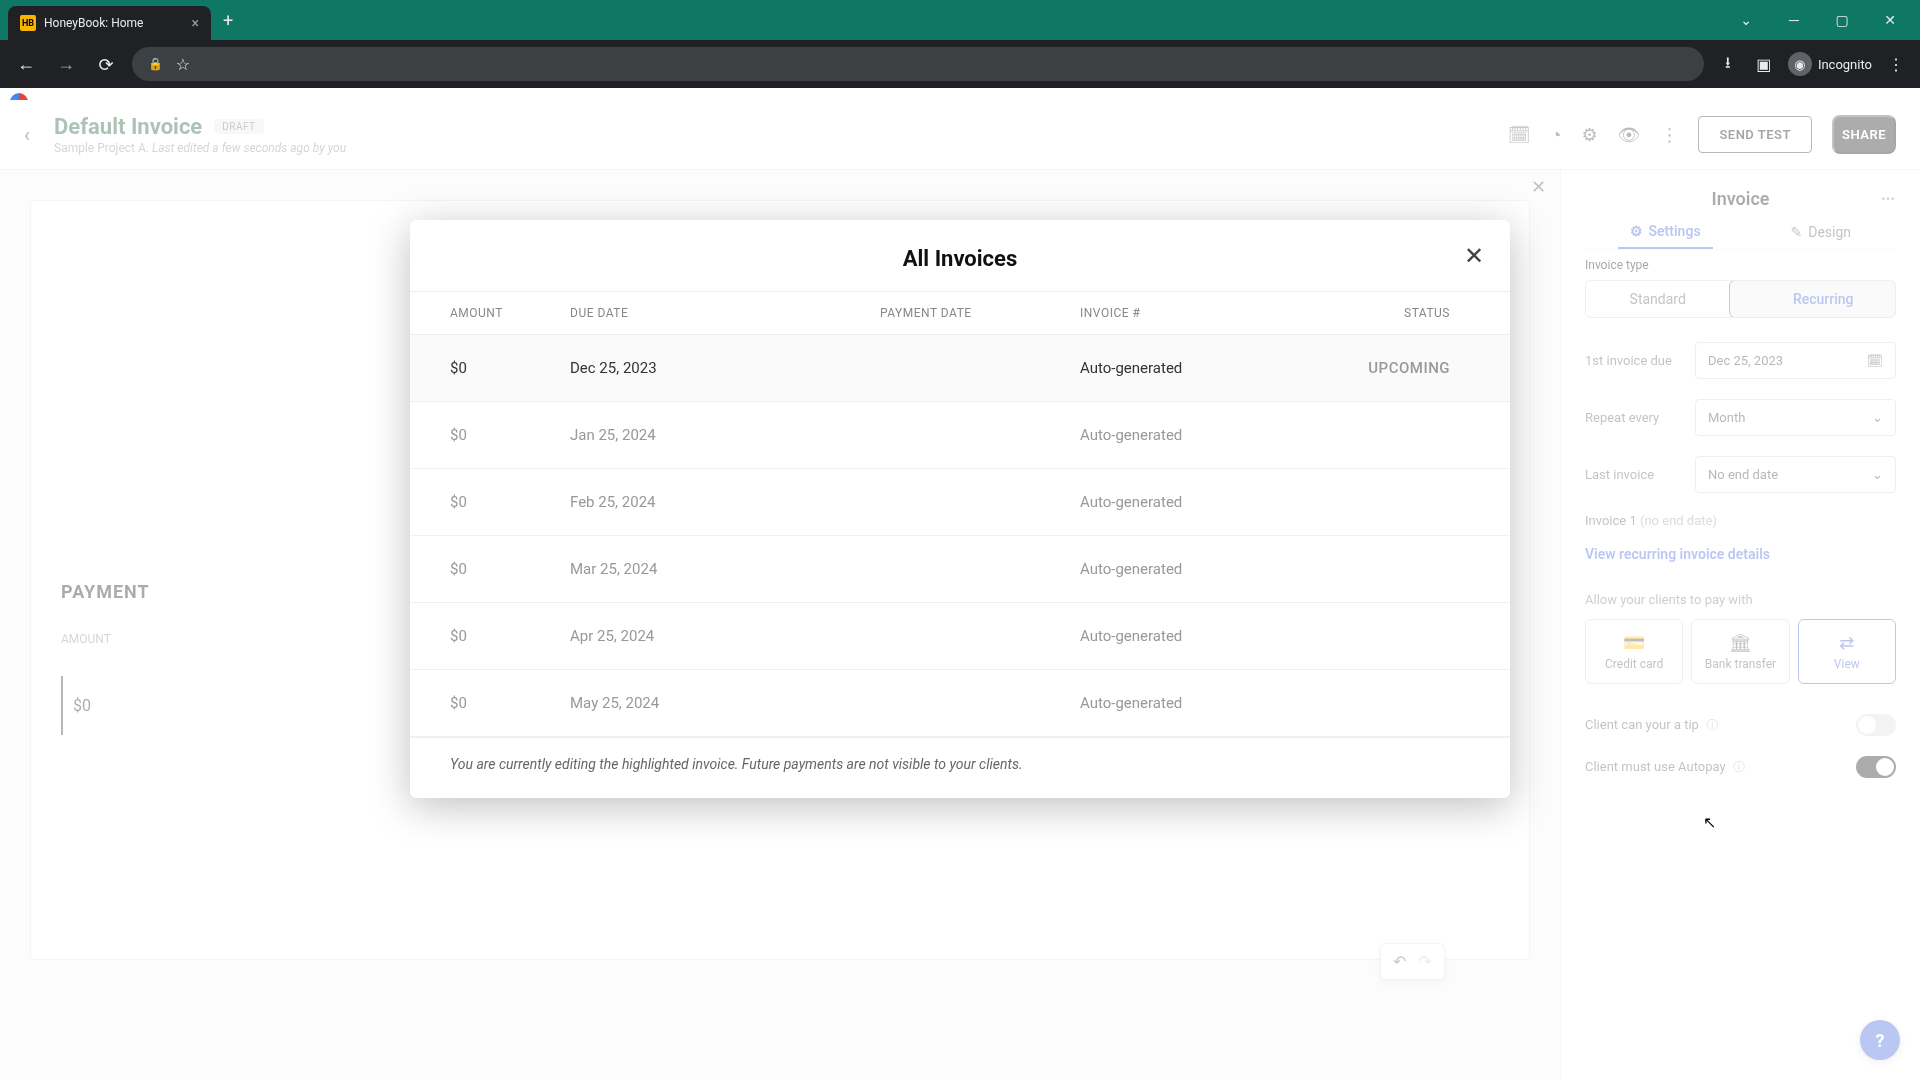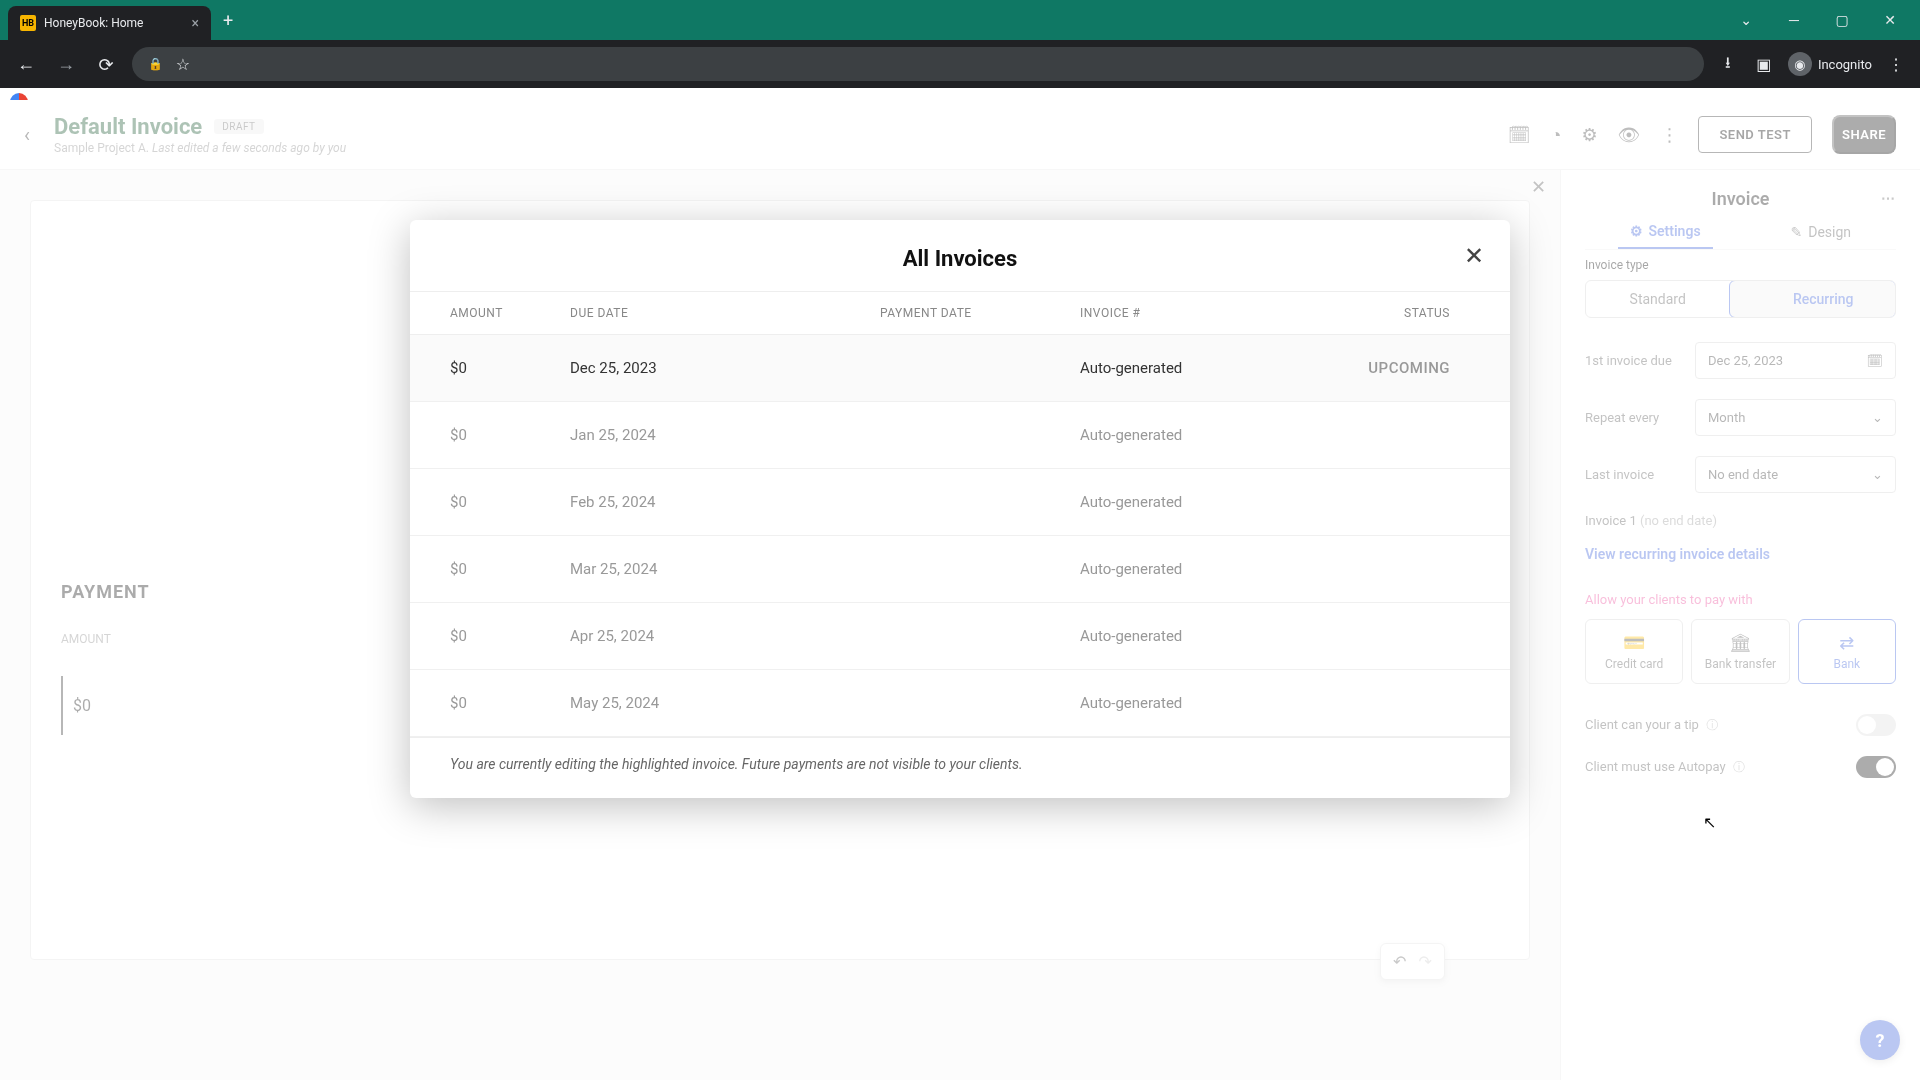--- a/index.html
+++ b/index.html
@@ -63,21 +63,21 @@
 .section-label { color: #000000; font-size: 12px; margin: 4px 0 8px; }
 .segment { display: flex; border: 1px solid #d0d0d0; border-radius: 6px; overflow: hidden; margin-bottom: 24px; }
 .segment-opt { flex: 1; text-align: center; padding: 10px; font-size: 14px; color: #555; cursor: pointer; }
 .segment-opt.active { background: #f0f0f0; color: #3a5fd9; border: 1px solid #3a5fd9; border-radius: 6px; margin: -1px; font-weight: 500; padding-left: 32px; }
 .field-row { display: flex; align-items: center; margin-bottom: 20px; }
 .field-label { width: 110px; font-size: 13px; color: #555; }
 .field-input { flex: 1; border: 1px solid #d0d0d0; border-radius: 4px; padding: 10px 12px; font-size: 13px; color: #333; display: flex; justify-content: space-between; align-items: center; }
 .invoice-count { font-size: 13px; color: #555; margin-bottom: 18px; }
 .invoice-count .muted { color: #999; }
 .link-text { color: #3a5fd9; font-size: 14px; font-weight: 600; cursor: pointer; margin-bottom: 30px; display: block; }
-.pay-label { font-size: 13px; color: #ec4899; margin-bottom: 12px; }
+.pay-label { font-size: 13px; color: #737373; margin-bottom: 12px; }
 .pay-options { display: flex; gap: 8px; margin-bottom: 30px; }
 .pay-opt { flex: 1; border: 1px solid #d0d0d0; border-radius: 6px; padding: 12px 4px; text-align: center; font-size: 12px; color: #555; cursor: pointer; }
 .pay-opt.active { border-color: #3a5fd9; color: #3a5fd9; }
 .pay-opt-icon { font-size: 18px; display: block; margin-bottom: 4px; }
 .toggle-row { display: flex; align-items: center; justify-content: space-between; margin-bottom: 20px; font-size: 13px; color: #555; }
 .info-icon { color: #aaa; font-size: 12px; margin-left: 4px; }
 .toggle { width: 40px; height: 22px; border-radius: 11px; position: relative; cursor: pointer; }
 .toggle.off { background: #ddd; }
 .toggle.on { background: #131313; }
 .toggle-knob { width: 18px; height: 18px; background: #fff; border-radius: 50%; position: absolute; top: 2px; }
@@ -251,21 +251,21 @@
         <div class="pay-opt">
           <span class="pay-opt-icon">💳</span>
           <span>Credit card</span>
         </div>
         <div class="pay-opt">
           <span class="pay-opt-icon">🏛</span>
           <span>Bank transfer</span>
         </div>
         <div class="pay-opt active">
           <span class="pay-opt-icon">⇄</span>
-          <span>Bank</span>
+          <span>View</span>
         </div>
       </div>
 
       <div class="toggle-row">
         <div>
           <span>Client can your a tip</span>
           <span class="info-icon">ⓘ</span>
         </div>
         <div class="toggle off">
             <div class="toggle-knob"></div>

